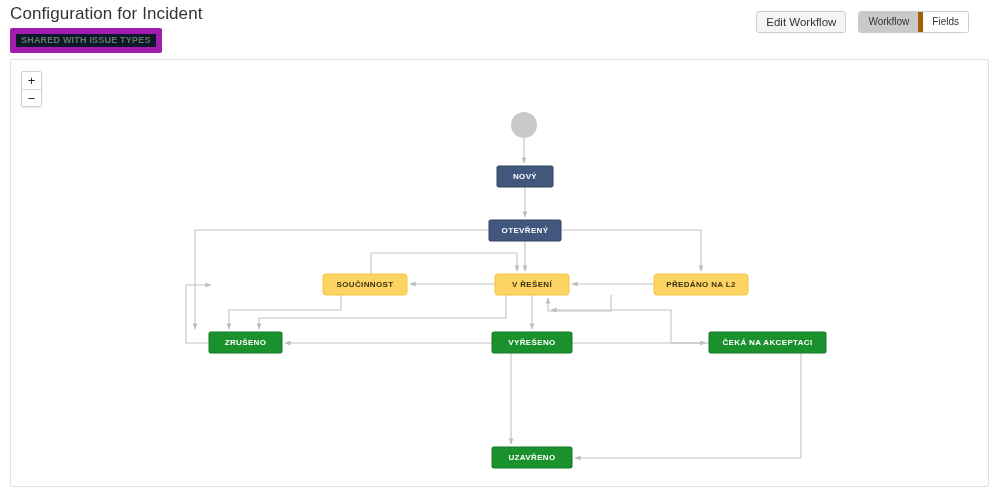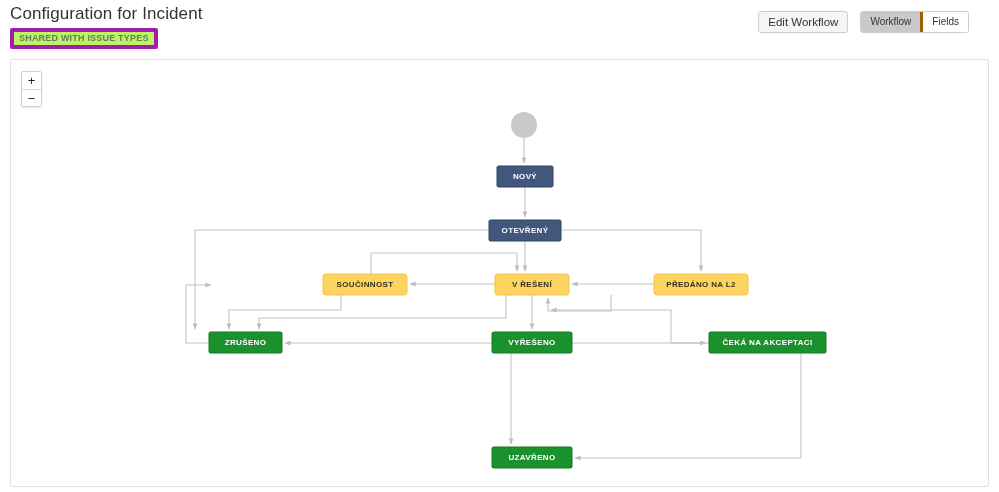--- a/index.html
+++ b/index.html
@@ -48,23 +48,23 @@
     font-size: 12.5px;
     color: #333333;
     line-height: 16px;
     margin-top: 3px;
   }
 
   .shared-badge {
     display: inline-block;
     margin-top: 4px;
     padding: 1px 5px 1px 5px;
-    border: 4px solid #a21caf;
+    border: 6px solid #a21caf;
     border-radius: 2px;
-    background: #bef264;
+    background: #0f172a;
     font-size: 9px;
     font-weight: bold;
     color: #5b7f63;
     letter-spacing: 0.2px;
     line-height: 11px;
     white-space: nowrap;
   }
 
   .header-right {
     position: absolute;
@@ -110,21 +110,21 @@
     border: none;
     font-family: "Liberation Sans", sans-serif;
   }
 
   .seg.active {
     background: #c9c9c9;
     color: #333333;
   }
 
   .seg + .seg {
-    border-left: 3px solid #a16207;
+    border-left: 5px solid #a16207;
   }
 
   
   .canvas-panel {
     position: absolute;
     left: 10px;
     top: 59px;
     width: 979px;
     height: 428px;
     border: 1px solid #e0e0e0;

